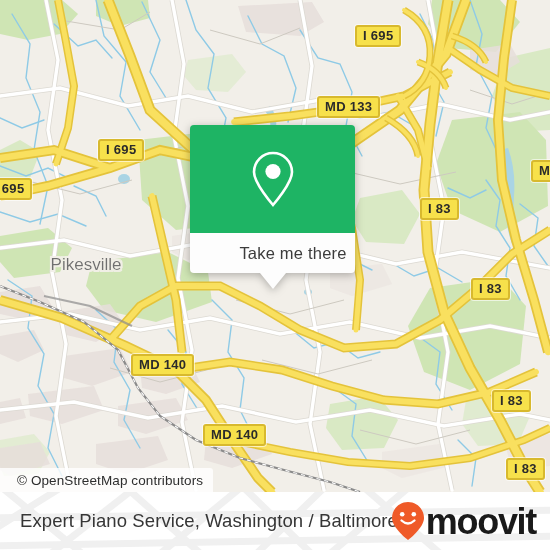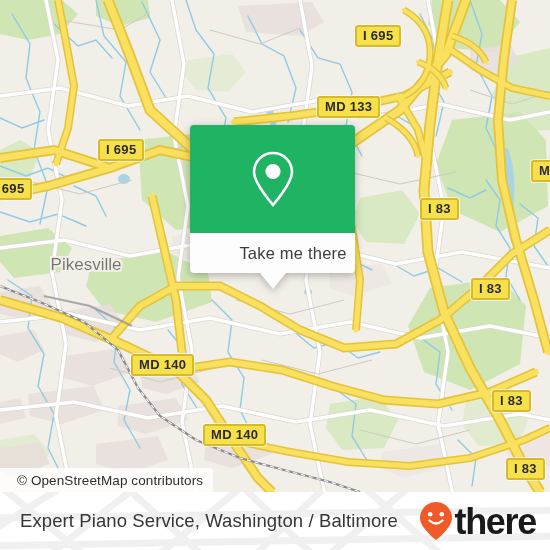--- a/index.html
+++ b/index.html
@@ -400,17 +400,17 @@
       </g>
     </svg>
     <div id="footer-title">Expert Piano Service, Washington / Baltimore</div>
     <div id="footer-logo">
       <svg width="34" height="40" viewBox="0 0 34 40">
         <path d="M17 1 C8.2 1 1 8.2 1 17 C1 27 17 39 17 39 C17 39 33 27 33 17 C33 8.2 25.8 1 17 1 Z" fill="#ef5a28"></path>
         <circle cx="11.2" cy="13.2" r="2.3" fill="#ffffff"></circle>
         <circle cx="22.8" cy="13.2" r="2.3" fill="#ffffff"></circle>
         <path d="M10.5 19.5 Q17 25.5 23.5 19.5" fill="none" stroke="#ffffff" stroke-width="2.3" stroke-linecap="round"></path>
       </svg>
-      <span id="logo-word">there</span>
+      <span id="logo-word">moovit</span>
     </div>
   </div>
 
 </div>
 
 </body></html>

